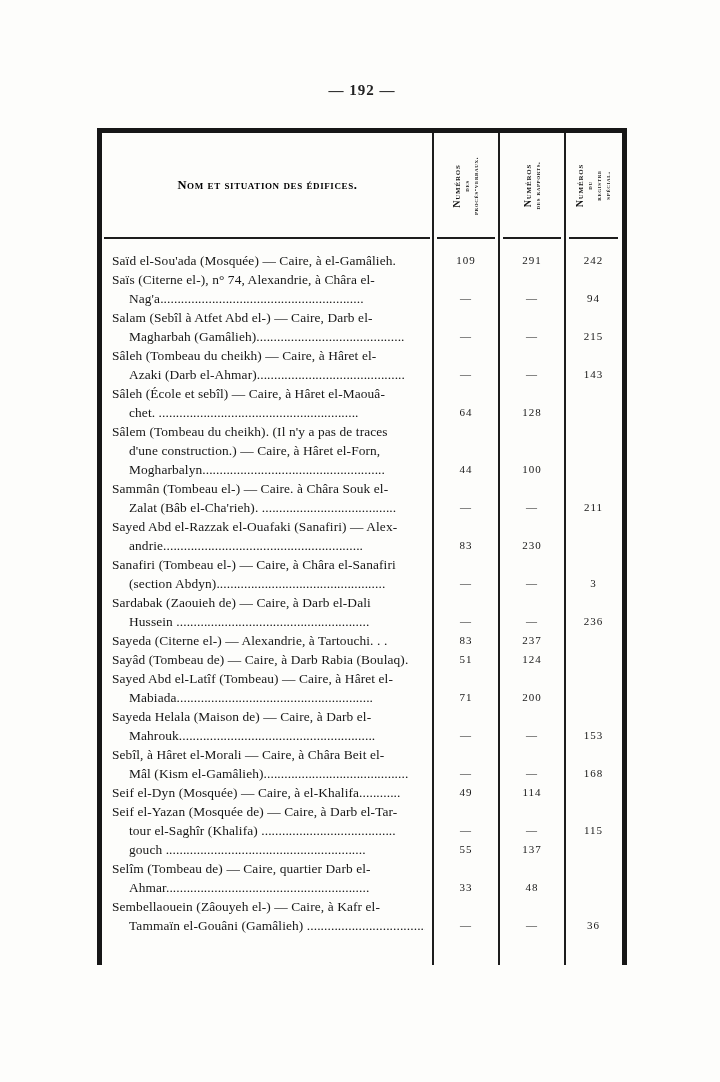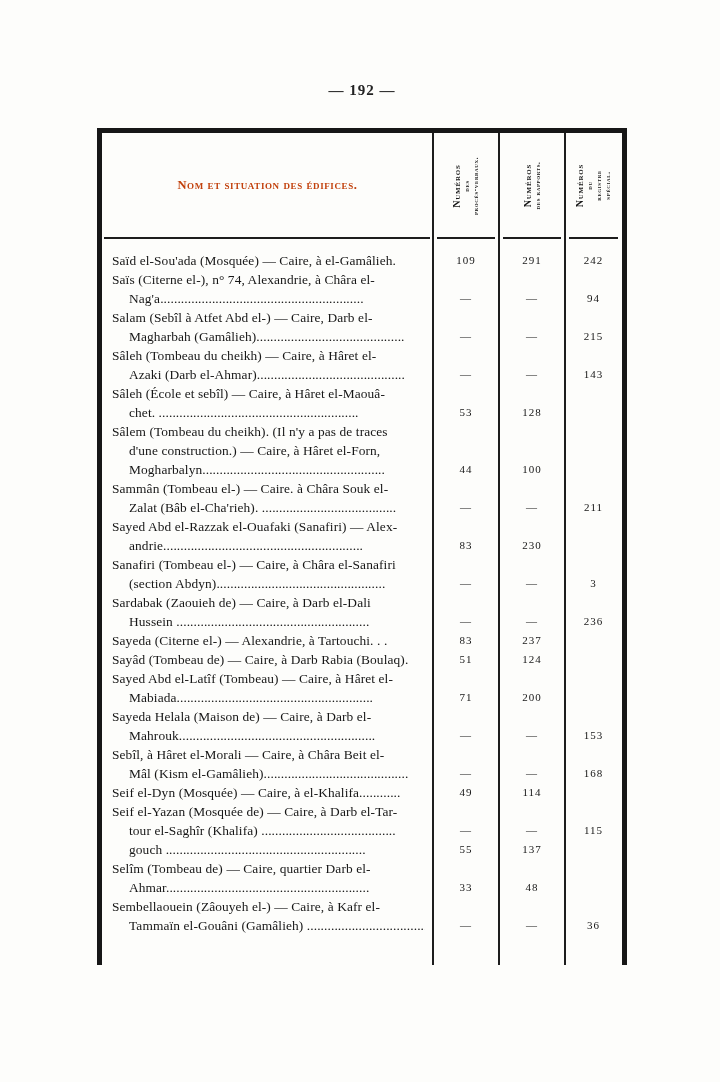--- a/index.html
+++ b/index.html
@@ -30,21 +30,21 @@
   .d1{left:330px;} .d2{left:396px;} .d3{left:462px;}
 
   
   .thead{position:relative;height:105px;display:flex;}
   .hcell{position:relative;box-sizing:border-box;}
   .hcell::after{content:"";position:absolute;bottom:-1px;left:4px;right:4px;height:1.7px;background:#1d1d1d;}
   .hname{width:331px;display:flex;align-items:center;justify-content:center;}
   .hname::after{left:2px;right:3px;}
   .hname .htitle{
     font-variant:small-caps;font-weight:bold;font-size:12.5px;
-    letter-spacing:0.6px;text-align:center;color:#c2410c;
+    letter-spacing:0.6px;text-align:center;color:#000000;
   }
   .h2,.h3{width:66px;} .h4{width:57px;}
   .rot-wrap{position:absolute;inset:0;display:flex;align-items:center;justify-content:center;}
   .rot{transform:rotate(-90deg);width:96px;text-align:center;color:#141414;}
   .rot .l-big{font-variant:small-caps;font-weight:bold;font-size:10px;letter-spacing:0.8px;line-height:12px;}
   .rot .l-small{font-variant:small-caps;font-weight:bold;font-size:7.2px;letter-spacing:0.6px;line-height:9px;}
 
   
   .tbody{position:relative;padding-top:13px;}
   .entry{display:flex;}
@@ -170,21 +170,21 @@
           <div class="num-cell reg-cell">
             <div class="num-val">143</div>
           </div>
         </div>
         <div class="entry">
           <div class="name-cell">
             <div class="line">Sâleh (École et sebîl) — Caire, à Hâret el-Maouâ-</div>
             <div class="line cont">chet. ..........................................................</div>
           </div>
           <div class="num-cell pv-cell">
-            <div class="num-val">53</div>
+            <div class="num-val">64</div>
           </div>
           <div class="num-cell rap-cell">
             <div class="num-val">128</div>
           </div>
           <div class="num-cell reg-cell">
             <div class="num-val"></div>
           </div>
         </div>
         <div class="entry">
           <div class="name-cell">

